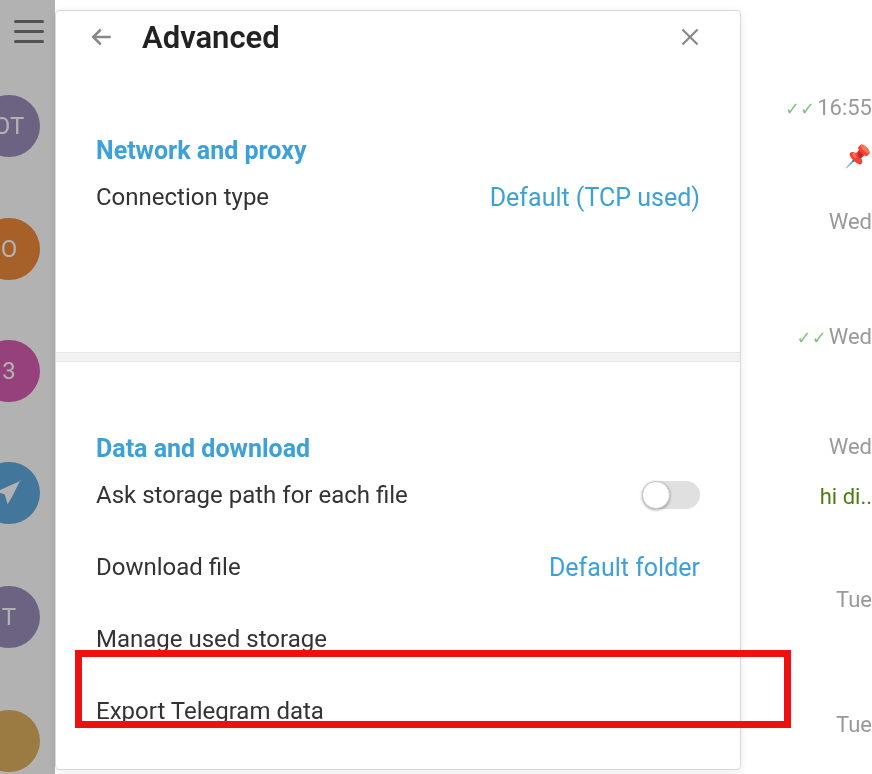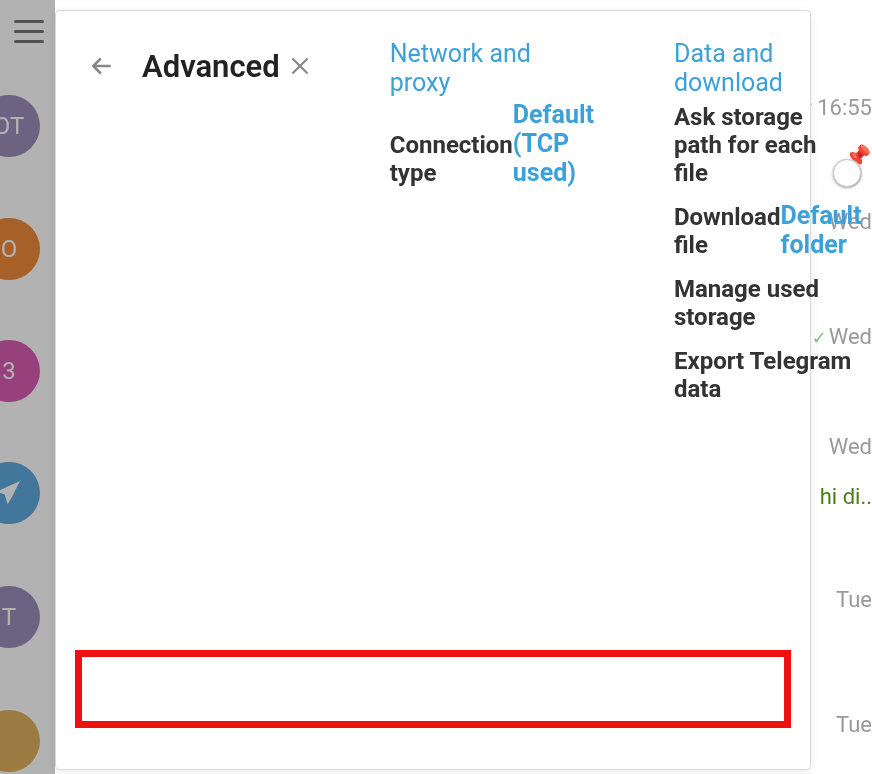--- a/index.html
+++ b/index.html
@@ -13,45 +13,45 @@
   .bg-right > div { margin-bottom: 30px; white-space:nowrap; position:relative; }
   .bg-left .menu-lines { position:absolute; top:20px; left:14px; width:30px; height:22px; }
   .bg-left .menu-lines div { background:#777; height:3px; margin-bottom:7px; border-radius:2px; }
   .bg-avatar { width:62px; height:62px; border-radius:50%; position:absolute; left:-22px; display:flex; align-items:center; justify-content:center; color:#fff; font-size:24px; }
   .overlay { position:absolute; left:0; top:0; width:55px; height:774px; background:rgba(0,0,0,0.3); z-index:2; }
 
   
   .panel {
     position:absolute;
     left:55px; top:10px;
-    width: 756px;
+    width: 686px;
     height: 760px;
     background:#fff;
     border:1px solid #d9d9d9;
     border-radius:4px;
     z-index:3;
     box-shadow: 0 2px 10px rgba(0,0,0,0.08);
-    display:flex; flex-direction:row;
+    display:flex; flex-direction:column;gap:44px;
   }
   .panel-header {
     display:flex; align-items:center; height:110px; padding:0 30px 0 26px;
   }
   .back-arrow { width:40px; height:40px; display:flex; align-items:center; justify-content:center; cursor:pointer; margin-right:20px; }
   .back-arrow svg { stroke:#888; }
   .panel-title { font-size:31px; font-weight:600; color:#222; flex:1; }
   .close-x { width:40px; height:40px; display:flex; align-items:center; justify-content:center; cursor:pointer; }
   .close-x svg { stroke:#888; }
 
   .section-sep { height:18px; background:#f2f2f2; border-top:1px solid #e6e6e6; border-bottom:1px solid #e6e6e6; }
 
   .section { padding: 0 40px; }
-  .section-title { color:#3ca1d9; font-size:25px; font-weight:400; padding: 28px 0 18px 0; }
+  .section-title { color:#3ca1d9; font-size:25px; font-weight:700; padding: 28px 0 18px 0; }
   .row {
-    display:flex; align-items:flex-end; justify-content:space-between;
-    height:72px; font-size:24px; color:#333;font-weight:bold;
+    display:flex; align-items:flex-start; justify-content:space-between;
+    height:72px; font-size:24px; color:#333;
   }
   .row .label {}
   .row .value { color:#3ca1d9; font-size:25px; }
 
   .toggle { width:58px; height:28px; background:#e0e0e0; border-radius:20px; position:relative; }
   .toggle .knob { width:28px; height:28px; border-radius:50%; background:#fff; position:absolute; left:0; top:0; box-shadow:0 1px 3px rgba(0,0,0,0.35); border:1px solid #ccc; }
 
   .highlight-box {
     border:7px solid #e11; position:absolute;
     left:75px; width:716px; top:650px; height:78px;

